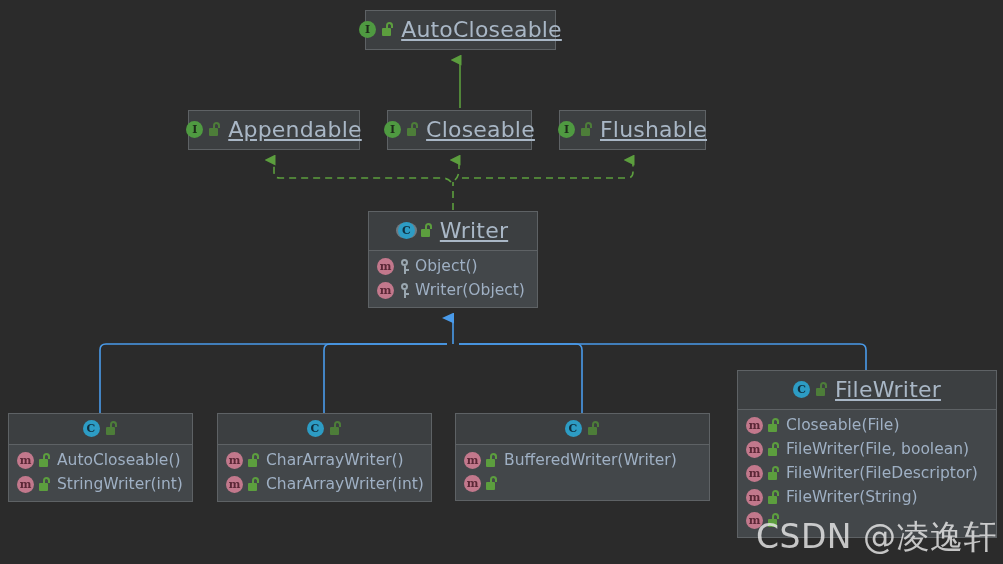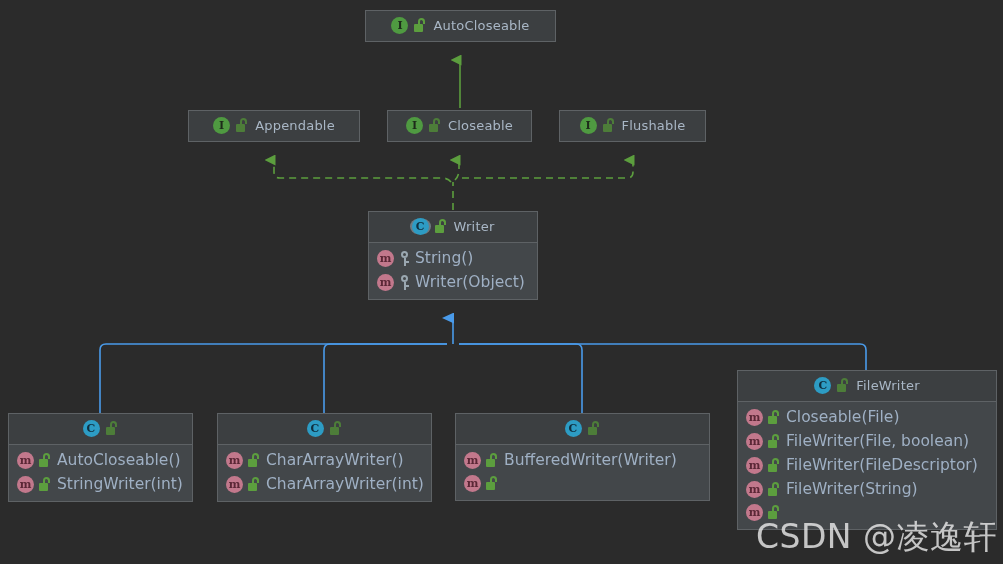--- a/index.html
+++ b/index.html
@@ -30,23 +30,24 @@
     gap: 6px;
     background: #3c3f41;
     padding: 6px 10px 7px 10px;
     box-sizing: border-box;
   }
   .uml-box.has-members .uml-header {
     border-bottom: 1px solid #5e6265;
   }
   .uml-title {
     color: #a9b7c6;
-    font-size: 13px;
+    font-size: 22px;
     letter-spacing: 0.2px;
     white-space: nowrap;
+    text-decoration: underline;
   }
   .uml-members {
     background: #43474a;
     padding: 3px 0 5px 0;
   }
   .uml-member {
     display: flex;
     align-items: center;
     gap: 5px;
     padding: 3px 10px 3px 8px;
@@ -250,21 +251,21 @@
       <span class="uml-title">Writer</span>
     </div>
     <div class="uml-members">
       <div class="uml-member">
         <span class="ico ico-method">m</span>
         <span class="ico ico-key">
           <span class="kh"></span>
             <span class="ks"></span>
             <span class="kb"></span>
         </span>
-        <span class="m-label">String()</span>
+        <span class="m-label">Object()</span>
       </div>
       <div class="uml-member">
         <span class="ico ico-method">m</span>
         <span class="ico ico-key">
           <span class="kh"></span>
             <span class="ks"></span>
             <span class="kb"></span>
         </span>
         <span class="m-label">Writer(Object)</span>
       </div>

